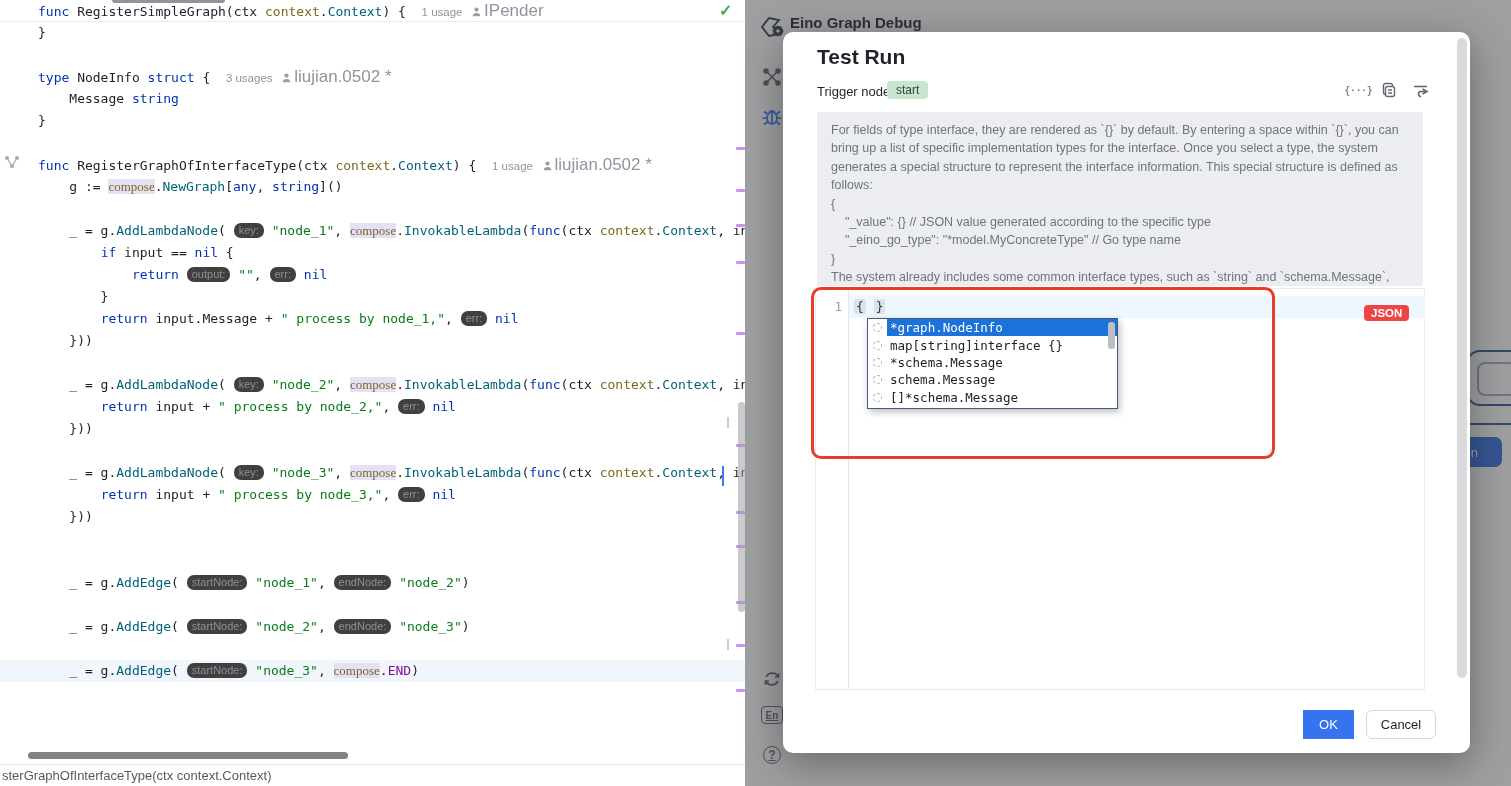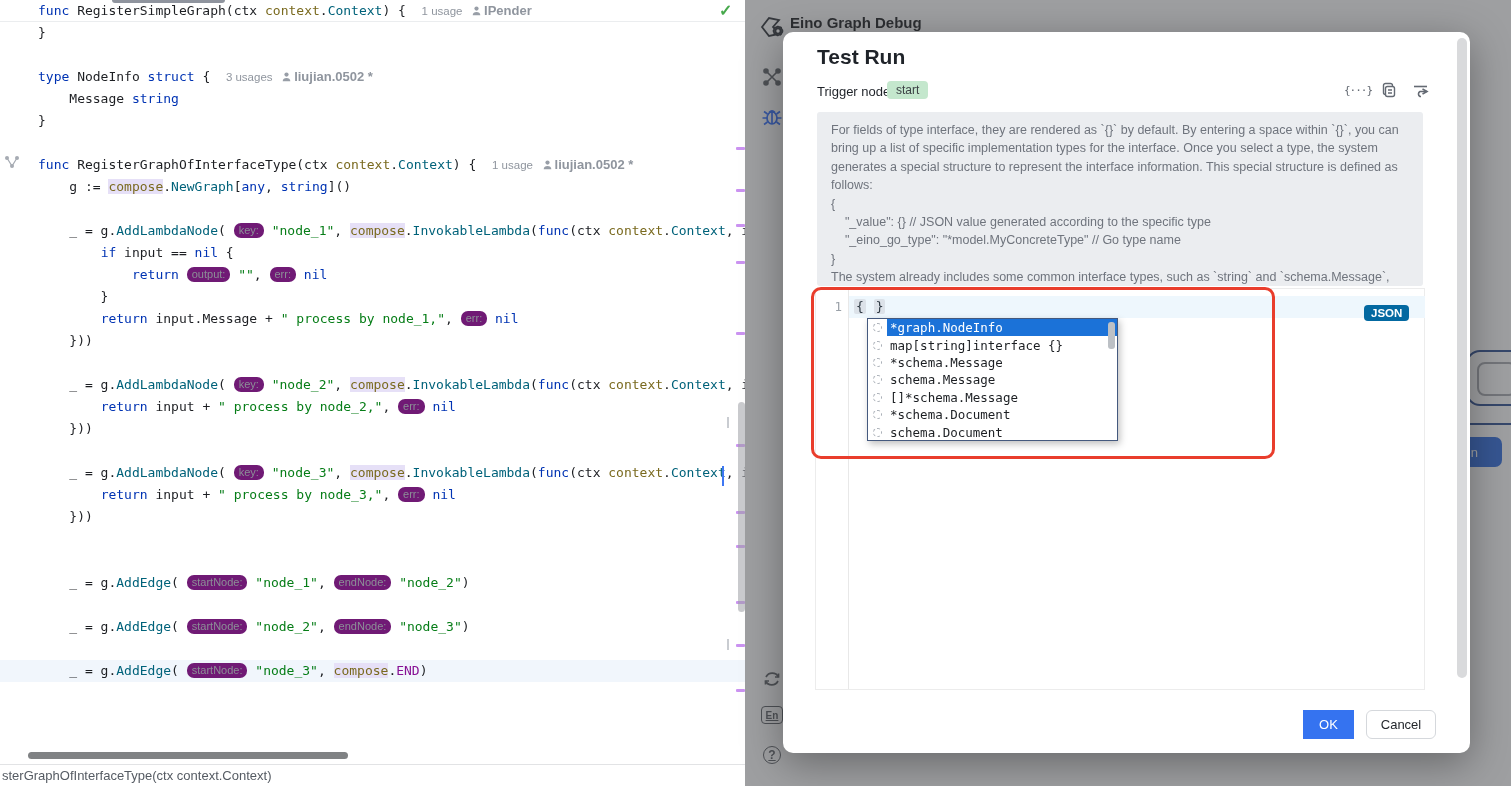--- a/index.html
+++ b/index.html
@@ -15,27 +15,27 @@
     font-family:"DejaVu Sans Mono","Liberation Mono",monospace; font-size:13px;
     color:#1d1f23; padding-left:38px; }
   .code-line.sticky { background:#fff; border-bottom:1px solid #ebedef; }
   .code-line.current { background:#f1f6fc; }
   .tk-k { color:#0033b3;text-align:center; }
   .tk-d { color:#1d1f23; }
   .tk-s { color:#067d17; }
   .tk-f { color:#00627a;text-align:center; }
   .tk-t { color:#00627a; }
   .tk-p { color:#7a6a1f; }
-  .tk-ph { color:#7a6a1f; background:#e6e0f7; border-radius:0; }
+  .tk-ph { color:#7a6a1f; background:#e6e0f7; border-radius:0;font-family:Liberation Serif, serif; }
   .tk-c { color:#871094; }
   .tk-chip { display:inline-block; font-family:"Liberation Sans",sans-serif;
-    font-size:11px; line-height:15px; color:#8c9097; background:#701a75;
+    font-size:11px; line-height:15px; color:#8c9097; background:#404040;
     border-radius:7px; padding:0 5px; vertical-align:1px; }
   .tk-h { font-family:"Liberation Sans",sans-serif; font-size:11.5px; color:#8f959e; }
-  .tk-a { font-family:"Liberation Sans",sans-serif; font-size:13px; color:#8f959e;font-weight:bold; }
+  .tk-a { font-family:"Liberation Sans",sans-serif; font-size:17px; color:#8f959e; }
 
   #top-strip { left:112px; top:0; width:113px; height:3px; background:#8f949e;
     border-radius:0 0 3px 3px; }
   #inspect-check { left:719px; top:1px; font-size:16px; font-weight:bold; color:#47a94c; }
   #gutter-graph-icon { left:4px; top:155px; }
   #editor-caret { left:722px; top:466px; width:2px; height:20px; background:#3e77f3; }
   .vcs-stripe { left:736px; width:9px; height:3px; background:#cb93f1; border-radius:1px; }
   .gray-tick { left:727px; width:2px; height:11px; background:#c9ccd1; }
   #editor-vscroll { left:738px; top:402px; width:7px; height:210px;
     background:#9ea1a5; opacity:.55; border-radius:3.5px; }
@@ -85,27 +85,27 @@
 
   #json-editor { left:32px; top:256px; width:610px; height:402px; background:#fff;
     border:1px solid #ececec; }
   #json-gutter-sep { left:32px; top:0; width:1px; height:400px; background:#e8e8e8; }
   #json-line1-band { left:33px; top:7px; height:22px; width:576px; background:#eef7fd; }
   #json-line-number { left:0; top:7px; width:26px; text-align:right; font-size:12.5px;
     line-height:22px; color:#9aa1a8; font-family:"DejaVu Sans Mono",monospace; }
   #json-code { left:38px; top:7px; line-height:22px; font-size:13px;
     font-family:"DejaVu Sans Mono",monospace; color:#2f3a44; white-space:pre; }
   .jbrace { background:#dce2e9; padding:0 2px; border-radius:2px; }
-  #json-badge { left:548px; top:16px; background:#0369a1; color:#fff; font-size:11.5px;
+  #json-badge { left:548px; top:16px; background:#ef4444; color:#fff; font-size:11.5px;
     font-weight:600; border-radius:4px; padding:2px 7px; }
 
   #red-annotation { left:28px; top:255px; width:464px; height:172px;
     border:3px solid #e93d2c; border-radius:10px; z-index:5; }
 
-  #completion-popup { left:84px; top:286px; width:251px; height:123px; background:#fff;
+  #completion-popup { left:84px; top:286px; width:251px; height:91px; background:#fff;
     border:1px solid #44597e; box-shadow:2px 3px 7px rgba(0,0,0,.25); z-index:6;
     overflow:hidden; }
   .dd-row { height:17.4px; display:flex; align-items:center;
     font-family:"DejaVu Sans Mono","Liberation Mono",monospace; font-size:12.5px;
     color:#1c1f23; }
   .dd-ico { width:9px; height:9px; border:1px dashed #a7adb5; border-radius:50%;
     margin:0 5px 0 5px; flex:none; }
   .dd-label { flex:1; height:100%; display:flex; align-items:center; padding-left:3px;
     white-space:pre; }
   .dd-row.sel .dd-label { background:#1b72d8; color:#fff; }

